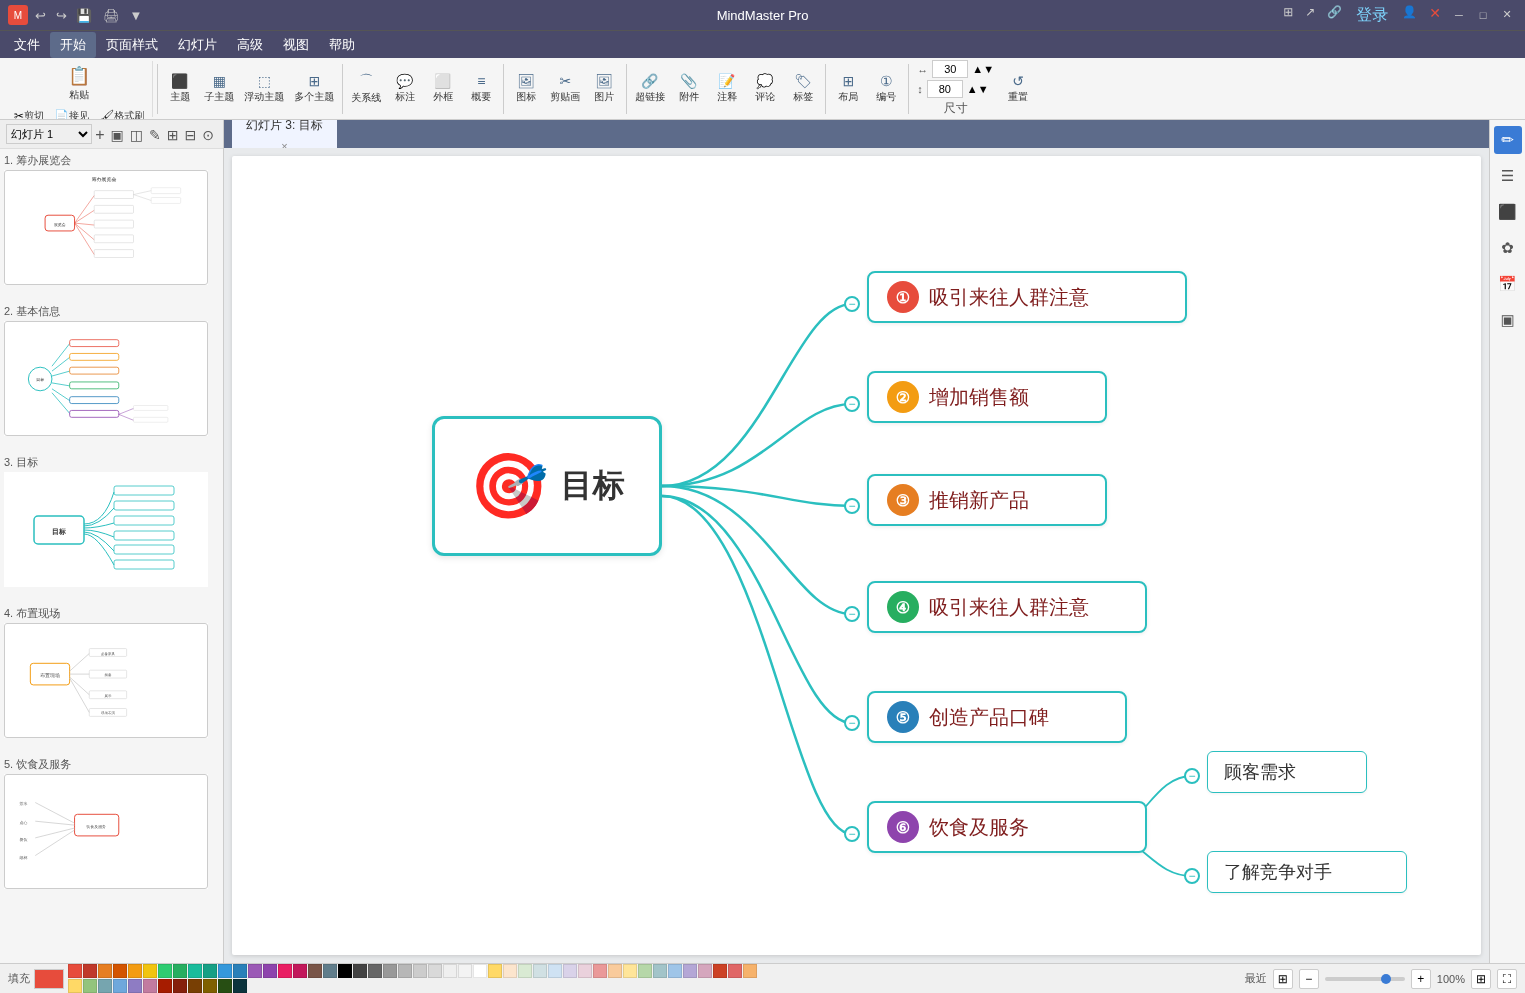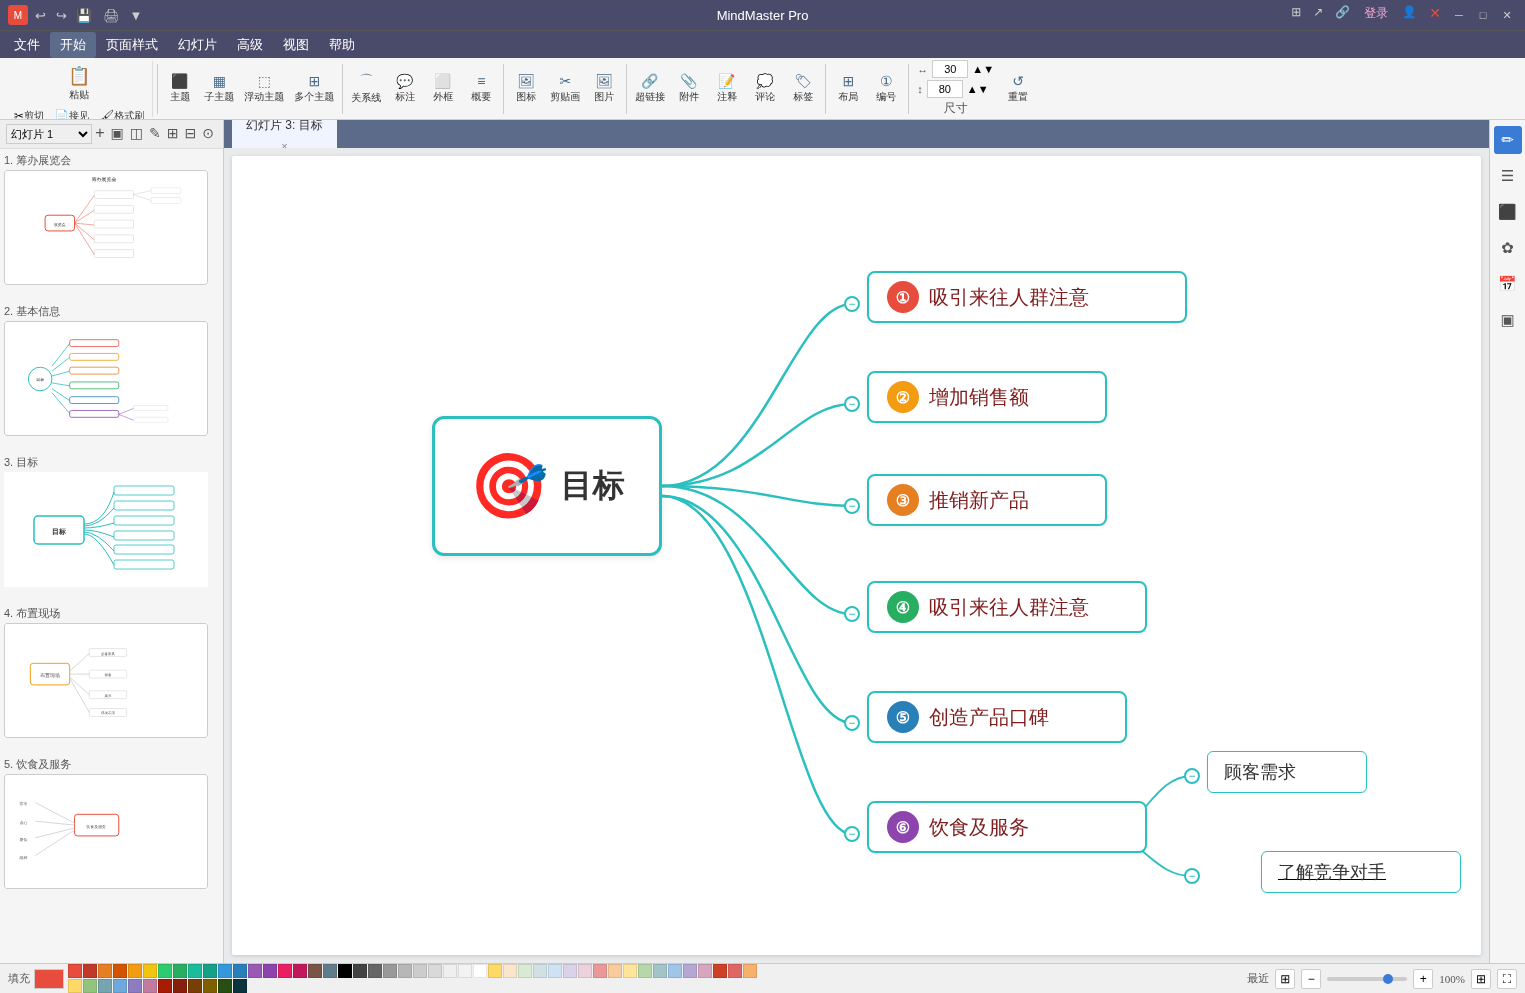--- a/index.html
+++ b/index.html
@@ -25,21 +25,21 @@
     .tb-btn .tb-icon { font-size: 18px; color: #4a6a8a; }
     .tb-btn .tb-label { font-size: 10px; color: #333; margin-top: 1px; white-space: nowrap; }
     .tb-separator { width: 1px; background: #ccc; height: 50px; margin: 0 2px; }
 
     
     #main { display: flex; height: calc(993px - 30px - 28px - 62px - 30px); }
 
     
     #sidebar { width: 224px; background: #f5f5f5; border-right: 1px solid #ccc; display: flex; flex-direction: column; }
     #sidebar-header { background: #4a5568; color: #fff; height: 28px; display: flex; align-items: center; padding: 0 8px; font-size: 12px; justify-content: space-between; }
-    #sidebar-controls { display: flex; align-items: flex-start; gap: 0; padding: 4px 6px; background: #eee; border-bottom: 1px solid #ddd; }
+    #sidebar-controls { display: flex; align-items: flex-end; gap: 0; padding: 4px 6px; background: #eee; border-bottom: 1px solid #ddd; }
     .sidebar-ctrl-btn { font-size: 14px; cursor: pointer; padding: 1px 3px; border-radius: 2px; color: #555; }
     #slides-list { flex: 1; overflow-y: auto; padding: 4px; }
     .slide-item { margin-bottom: 19px; cursor: pointer; }
     .slide-number { font-size: 11px; color: #555; margin-bottom: 2px; }
 
     
     #tab-bar { background: #5d6b8a; height: 28px; display: flex; align-items: center; padding: 0 8px; }
     .tab { background: #7a8aaa; color: #fff; padding: 4px 14px; border-radius: 4px 4px 0 0; font-size: 12px; display: flex; align-items: center; gap: 6px; cursor: pointer; }
     .tab.active { background: #f0f4ff; color: #333; flex-direction: column; }
     .tab .close-tab { font-size: 11px; color: #888; cursor: pointer; }
@@ -55,21 +55,21 @@
 
     
     #bottom-bar { height: 30px; background: #f0f0f0; border-top: 1px solid #ccc; display: flex; align-items: center; padding: 0 8px; gap: 4px; }
     .bottom-fill { width: 30px; height: 20px; background: #e74c3c; border: 1px solid #ccc; cursor: pointer; }
     .color-swatches { display: flex; gap: 1px; flex-wrap: wrap; width: 700px; }
     .color-swatch { width: 14px; height: 14px; cursor: pointer; border: 1px solid rgba(0,0,0,0.1); }
     .bottom-right { margin-left: auto; display: flex; align-items: center; gap: 6px; }
     .zoom-btn { width: 20px; height: 20px; display: flex; align-items: center; justify-content: center; cursor: pointer; border: 1px solid #ccc; border-radius: 2px; background: #fff; font-size: 12px; }
     .zoom-slider { width: 80px; height: 4px; background: #ccc; border-radius: 2px; position: relative; cursor: pointer; }
     .zoom-slider-thumb { width: 10px; height: 10px; background: #3a7bd5; border-radius: 50%; position: absolute; top: -3px; left: 70%; }
-    .zoom-label { font-size: 11px; color: #555; font-family: Liberation Serif, serif; }
+    .zoom-label { font-size: 11px; color: #555; }
 
     
     .central-node { position: absolute; left: 200px; top: 260px; width: 230px; height: 140px; background: #fff; border: 3px solid #2bbfbf; border-radius: 12px; display: flex; align-items: center; justify-content: center; gap: 12px; box-shadow: 0 2px 6px rgba(0,0,0,0.1); }
 
     
     .branch-node { position: absolute; background: #fff; border: 2px solid #2bbfbf; border-radius: 8px; display: flex; align-items: center; padding: 8px 18px; gap: 10px; box-shadow: 0 1px 4px rgba(0,0,0,0.08); white-space: nowrap; }
     .branch-label { font-size: 20px; color: #7f1d1d; font-weight: 500; }
     .num-badge { width: 32px; height: 32px; border-radius: 50%; display: flex; align-items: center; justify-content: center; color: #fff; font-size: 16px; font-weight: bold; flex-shrink: 0; }
     .num-1 { background: #e74c3c; }
     .num-2 { background: #f39c12; }
@@ -93,21 +93,21 @@
     <span style="color:#ccc;font-size:13px;cursor:pointer;padding:0 3px;">↪</span>
     <span style="color:#ccc;font-size:13px;cursor:pointer;padding:0 3px;">💾</span>
     <span style="color:#ccc;font-size:13px;cursor:pointer;padding:0 3px;">🖨</span>
     <span style="color:#ccc;font-size:13px;cursor:pointer;padding:0 3px;">▼</span>
   </div>
   <span>MindMaster Pro</span>
   <div class="win-controls">
     <span style="color:#ccc;font-size:12px;padding:0 4px;cursor:pointer;">⊞</span>
     <span style="color:#ccc;font-size:12px;padding:0 4px;cursor:pointer;">↗</span>
     <span style="color:#ccc;font-size:12px;padding:0 4px;cursor:pointer;">🔗</span>
-    <span style="color:#f9a8d4;font-size:12px;padding:0 6px;cursor:pointer;">登录</span>
+    <span style="color:#7dd3fc;font-size:16px;padding:0 6px;cursor:pointer;">登录</span>
     <span style="color:#ccc;font-size:12px;padding:0 4px;cursor:pointer;">👤</span>
     <span style="color:#e74c3c;font-size:14px;padding:0 4px;cursor:pointer;">✕</span>
     <div class="win-btn">─</div>
     <div class="win-btn">□</div>
     <div class="win-btn close">✕</div>
   </div>
 </div>
 
 <div id="menubar">
   <div class="menu-item">文件</div>
@@ -462,21 +462,21 @@
 
         <div class="branch-node" style="left:635px;top:645px;min-width:280px;">
           <div class="num-badge num-6">⑥</div>
           <div class="branch-label">饮食及服务</div>
         </div>
 
         <div class="sub-branch-node" style="left:975px;top:595px;min-width:160px;">
           <div class="sub-branch-label">顾客需求</div>
         </div>
 
-        <div class="sub-branch-node" style="left:1029px;top:695px;min-width:200px;text-decoration:underline;">
+        <div class="sub-branch-node" style="left:975px;top:695px;min-width:200px;">
           <div class="sub-branch-label">了解竞争对手</div>
         </div>
 
       </div>
     </div>
 
   </div>
 
   <div id="right-panel">
     <div class="rp-btn active" title="编辑">✏</div>

